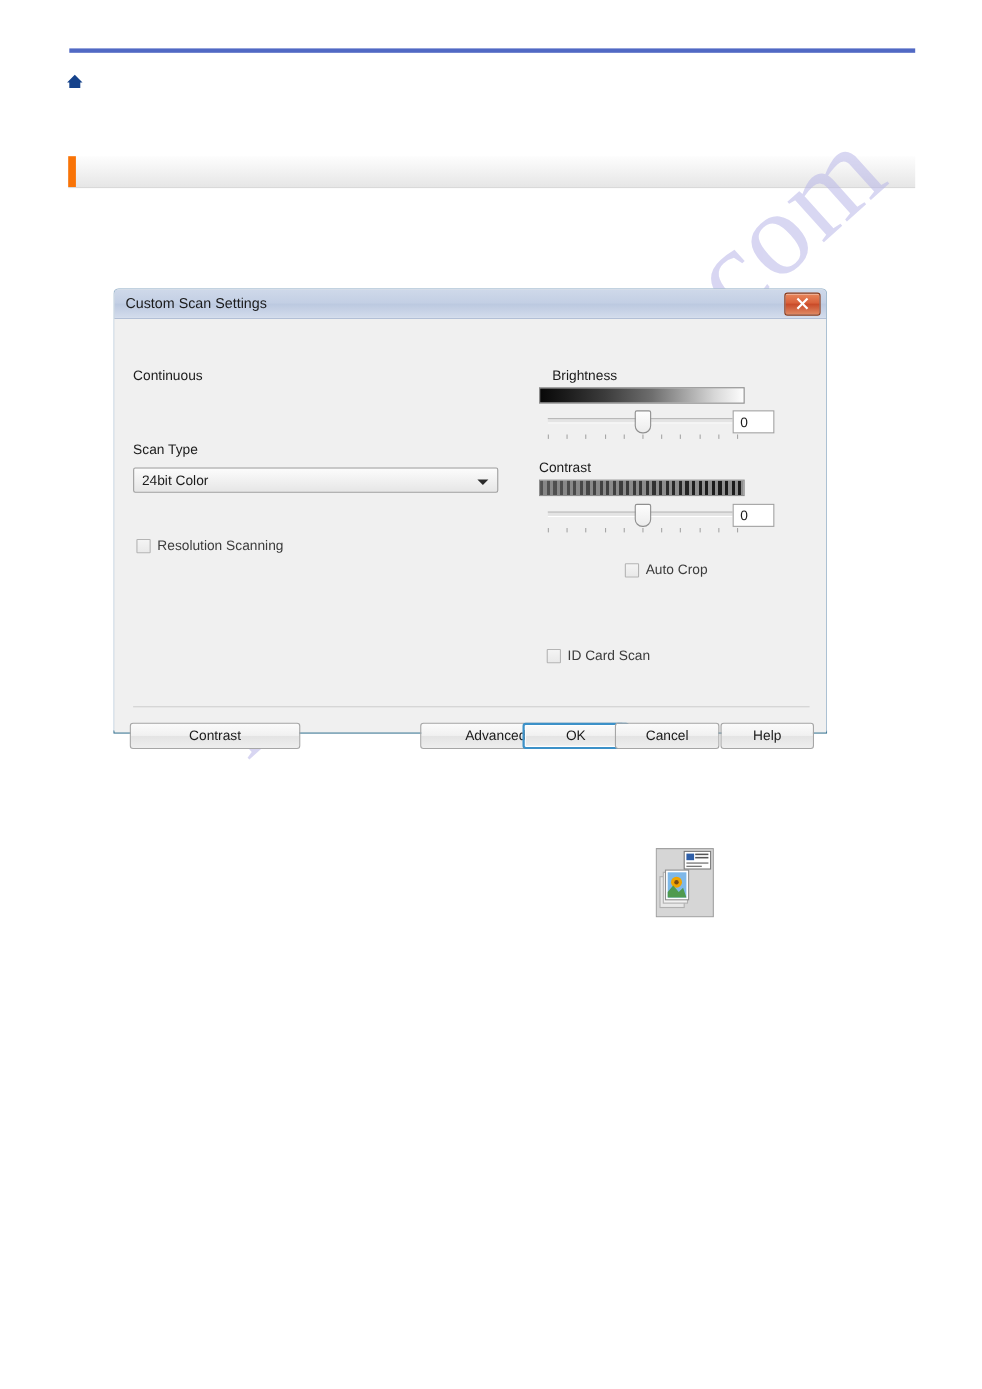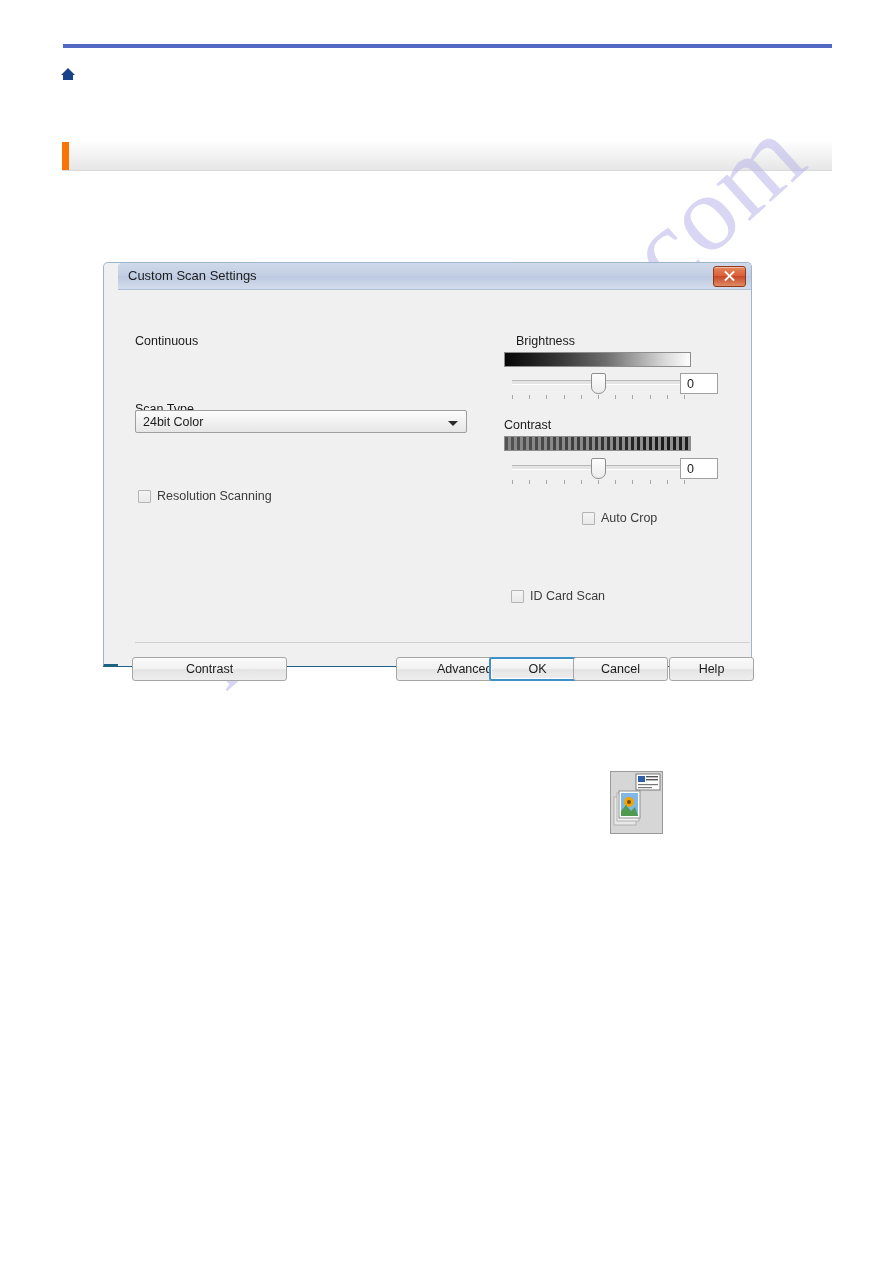--- a/index.html
+++ b/index.html
@@ -89,21 +89,20 @@
     top: 262px;
     width: 649px;
     height: 405px;
     box-sizing: border-box;
     background: #f0f0f0;
     border: 1px solid #9cb6cd;
     border-top-left-radius: 5px;
     border-top-right-radius: 5px;
     border-bottom: 3px solid #1d6283;
     z-index: 10;
-    padding-left: 14px;
   }
   #titlebar {
     position: relative;
     height: 26px;
     background: linear-gradient(to bottom, #cfd9ea 0%, #c3cfe4 48%, #bcc9e0 52%, #d3dcec 100%);
     border-top-left-radius: 4px;
     border-top-right-radius: 4px;
     border-bottom: 1px solid #b2bfd6;
   }
   #dialog-title {
@@ -341,21 +340,21 @@
   <div id="titlebar">
     <div id="dialog-title">Custom Scan Settings</div>
     <div id="close-button"></div>
   </div>
 
   <div id="dialog-body">
 
     <div class="field-label" style="left:17px; top:44px;">Continuous</div>
 
     <div class="field-label" style="left:17px; top:112px;">Scan Type</div>
-    <div class="combo" style="left:17px; top:120px; width:332px;">
+    <div class="combo" style="left:17px; top:135px; width:332px;">
       <span class="combo-value">24bit Color</span>
       <span class="combo-arrow"></span>
     </div>
 
     <div class="checkbox-row" style="left:20px; top:199px;">
       <span class="checkbox-box"></span>
       <span class="checkbox-label">Resolution Scanning</span>
     </div>
 
     <div class="field-label" style="left:398px; top:44px;">Brightness</div>

